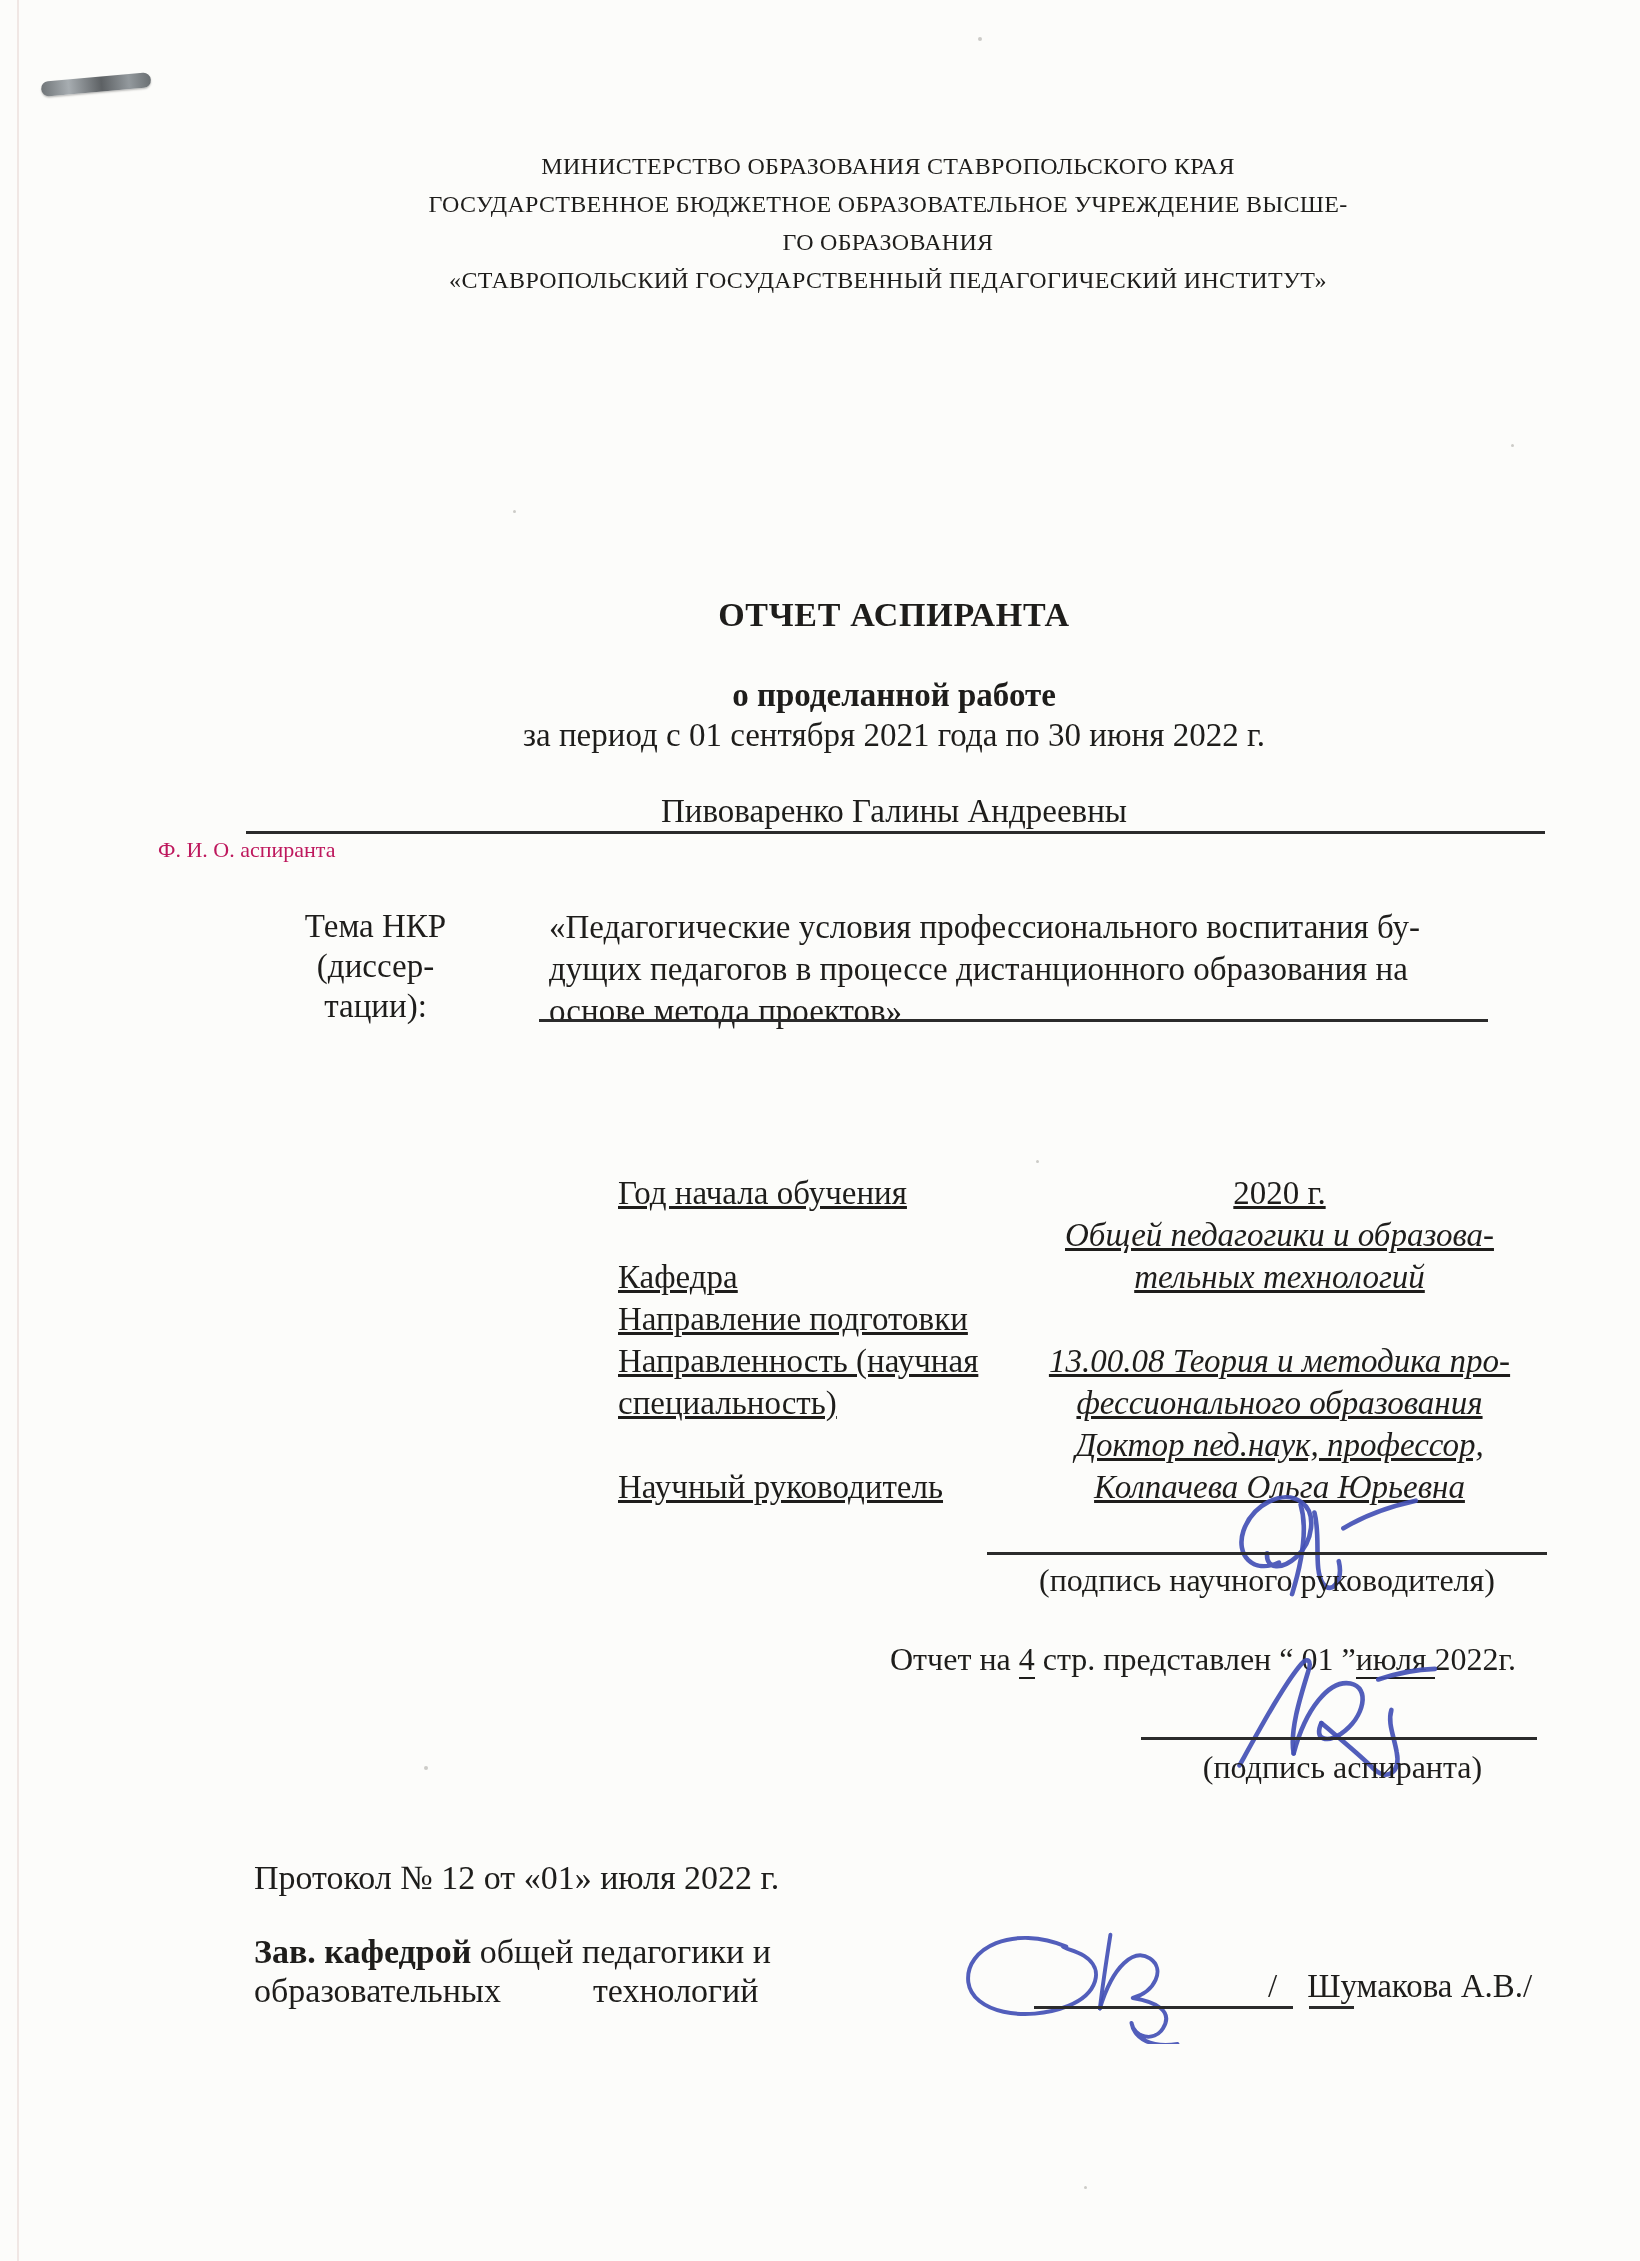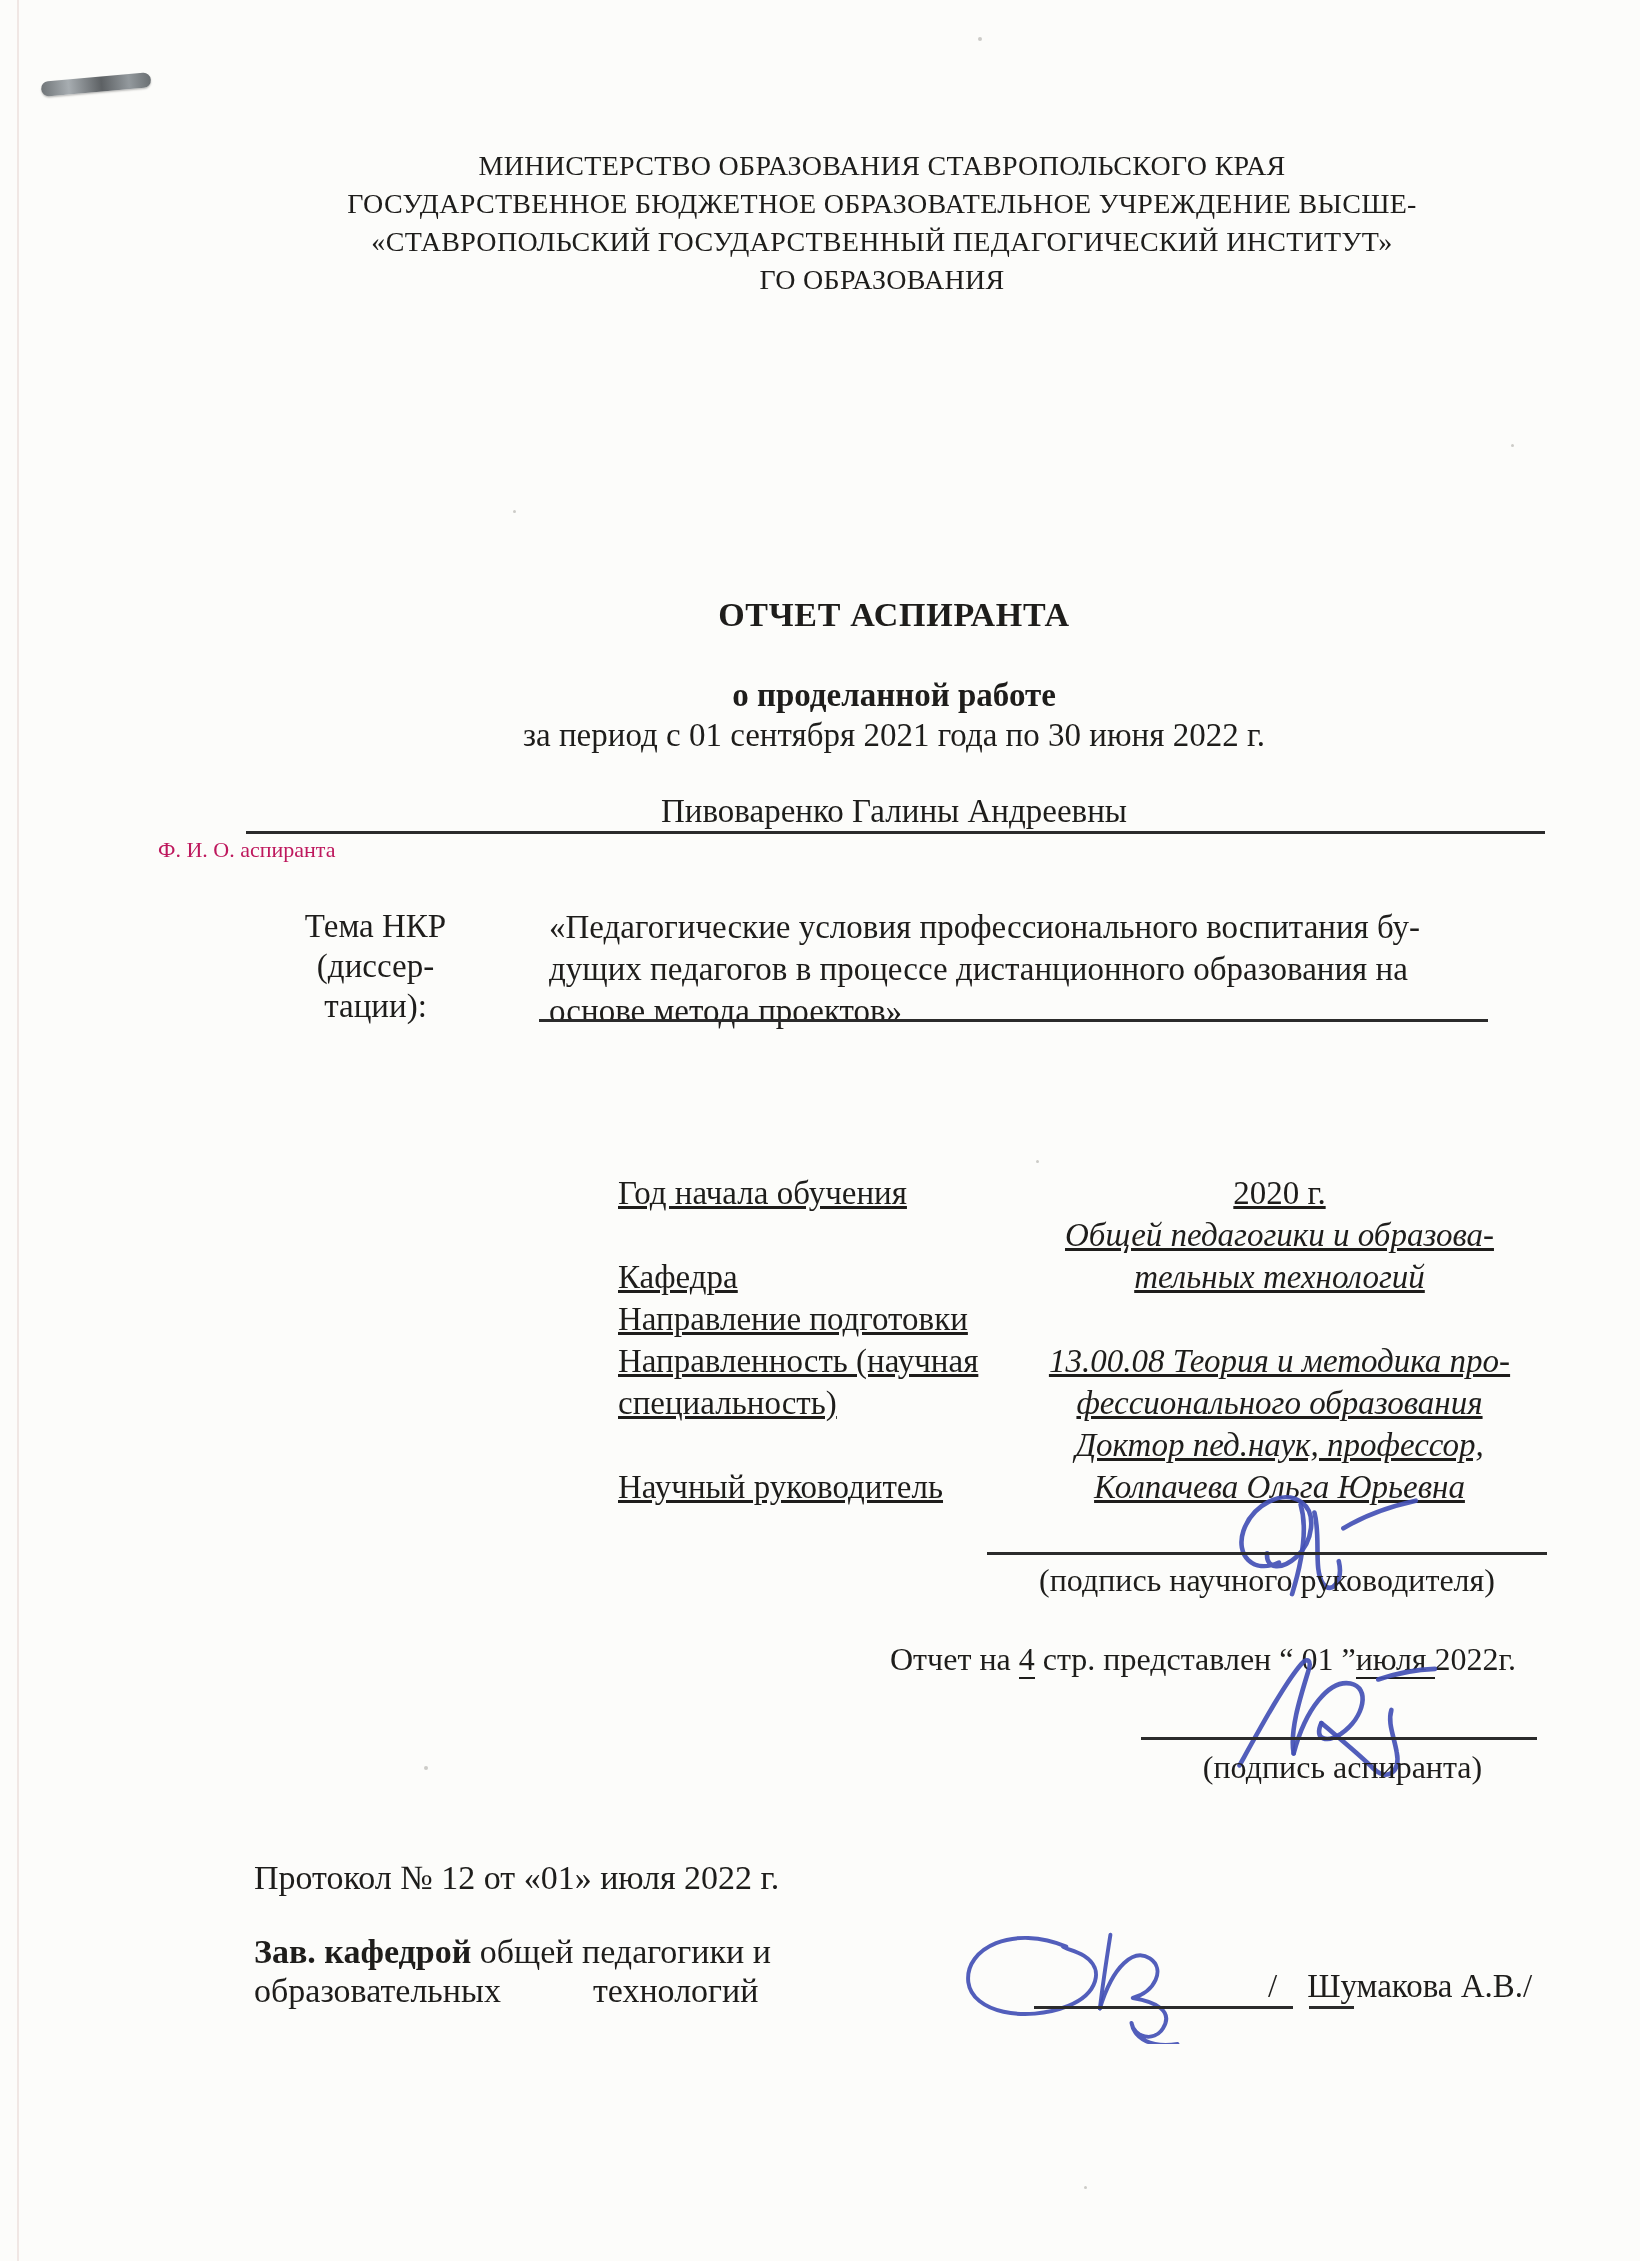--- a/index.html
+++ b/index.html
@@ -14,22 +14,22 @@
   .scan-edge{position:absolute;left:17px;top:0;width:2px;height:100%;background:#e6d6d2;opacity:.55;}
   .staple{
     position:absolute;left:41px;top:77px;width:110px;height:14.5px;
     background:linear-gradient(90deg,#707578 0%,#a7adb1 25%,#5d6164 55%,#93999d 80%,#6a6f72 100%);
     border-radius:7.3px;transform:rotate(-5deg);
     box-shadow:0 1.3px 2px rgba(0,0,0,.25);
   }
   .speck{position:absolute;background:#b8b6b2;border-radius:50%;opacity:.7;}
 
   .header{
-    position:absolute;left:146px;top:147px;width:1472px;
-    text-align:center;font-size:28px;line-height:38px;letter-spacing:0.3px;
+    position:absolute;left:152px;top:147px;width:1472px;
+    text-align:center;font-size:24px;line-height:38px;letter-spacing:0.3px;
   }
   .title{
     position:absolute;left:158px;top:596px;width:1472px;
     text-align:center;font-size:34px;font-weight:bold;letter-spacing:0.7px;
   }
   .subtitle{
     position:absolute;left:158px;top:677px;width:1472px;
     text-align:center;font-size:33px;font-weight:bold;
   }
   .period{
@@ -98,22 +98,22 @@
   <div class="speck" style="left:978px;top:37px;width:4px;height:4px;"></div>
   <div class="speck" style="left:1511px;top:444px;width:3.3px;height:3.3px;"></div>
   <div class="speck" style="left:513px;top:510px;width:3.3px;height:3.3px;"></div>
   <div class="speck" style="left:1036px;top:1160px;width:3.3px;height:3.3px;"></div>
   <div class="speck" style="left:424px;top:1766px;width:4px;height:4px;"></div>
   <div class="speck" style="left:1084px;top:2186px;width:3.3px;height:3.3px;"></div>
 
   <div class="header">
     <span class="block-line">МИНИСТЕРСТВО ОБРАЗОВАНИЯ СТАВРОПОЛЬСКОГО КРАЯ</span>
     <span class="block-line">ГОСУДАРСТВЕННОЕ БЮДЖЕТНОЕ ОБРАЗОВАТЕЛЬНОЕ УЧРЕЖДЕНИЕ ВЫСШЕ-</span>
+    <span class="block-line">ГО ОБРАЗОВАНИЯ</span>
     <span class="block-line">«СТАВРОПОЛЬСКИЙ ГОСУДАРСТВЕННЫЙ ПЕДАГОГИЧЕСКИЙ ИНСТИТУТ»</span>
-    <span class="block-line">ГО ОБРАЗОВАНИЯ</span>
   </div>
 
   <div class="title">ОТЧЕТ АСПИРАНТА</div>
   <div class="subtitle">о проделанной работе</div>
   <div class="period">за период с 01 сентября 2021 года по 30 июня 2022 г.</div>
 
   <div class="author-name">Пивоваренко Галины Андреевны</div>
   <div class="name-rule"></div>
   <div class="fio-caption">Ф. И. О. аспиранта</div>
 

